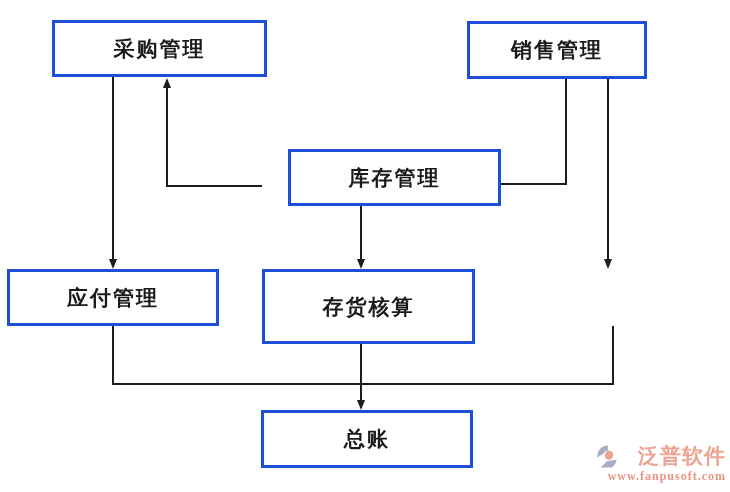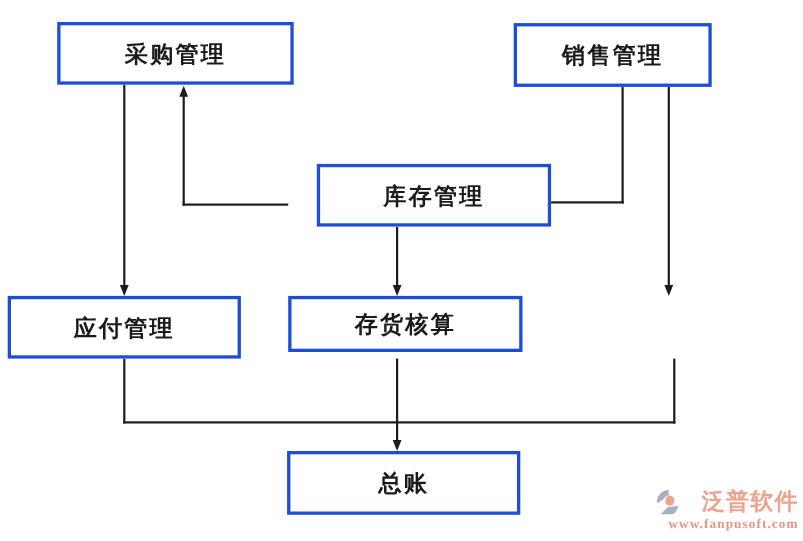--- a/index.html
+++ b/index.html
@@ -52,21 +52,21 @@
   .arrow-left {
     border-top: 4px solid transparent;
     border-bottom: 4px solid transparent;
     border-right: 10px solid #1c1c1c;
   }
   
   .n-purchase   { left: 52px;  top: 20px;  width: 215px; height: 57px; }
   .n-sales      { left: 467px; top: 21px;  width: 180px; height: 58px; }
   .n-inventory  { left: 260px; top: 149px; width: 213px; height: 57px; margin-left: 28px; }
   .n-payable    { left: 7px;   top: 269px; width: 212px; height: 57px; text-align: center; }
-  .n-invacc     { left: 262px; top: 269px; width: 213px; height: 51px; }
+  .n-invacc     { left: 262px; top: 269px; width: 213px; height: 75px; }
   .n-receivable { left: 508px; top: 269px; width: 215px; height: 57px; }
   .n-ledger     { left: 261px; top: 410px; width: 212px; height: 58px; }
   
   .watermark {
     position: absolute;
     left: 596px;
     top: 442px;
     width: 130px;
     z-index: 3;
     opacity: 0.85;

